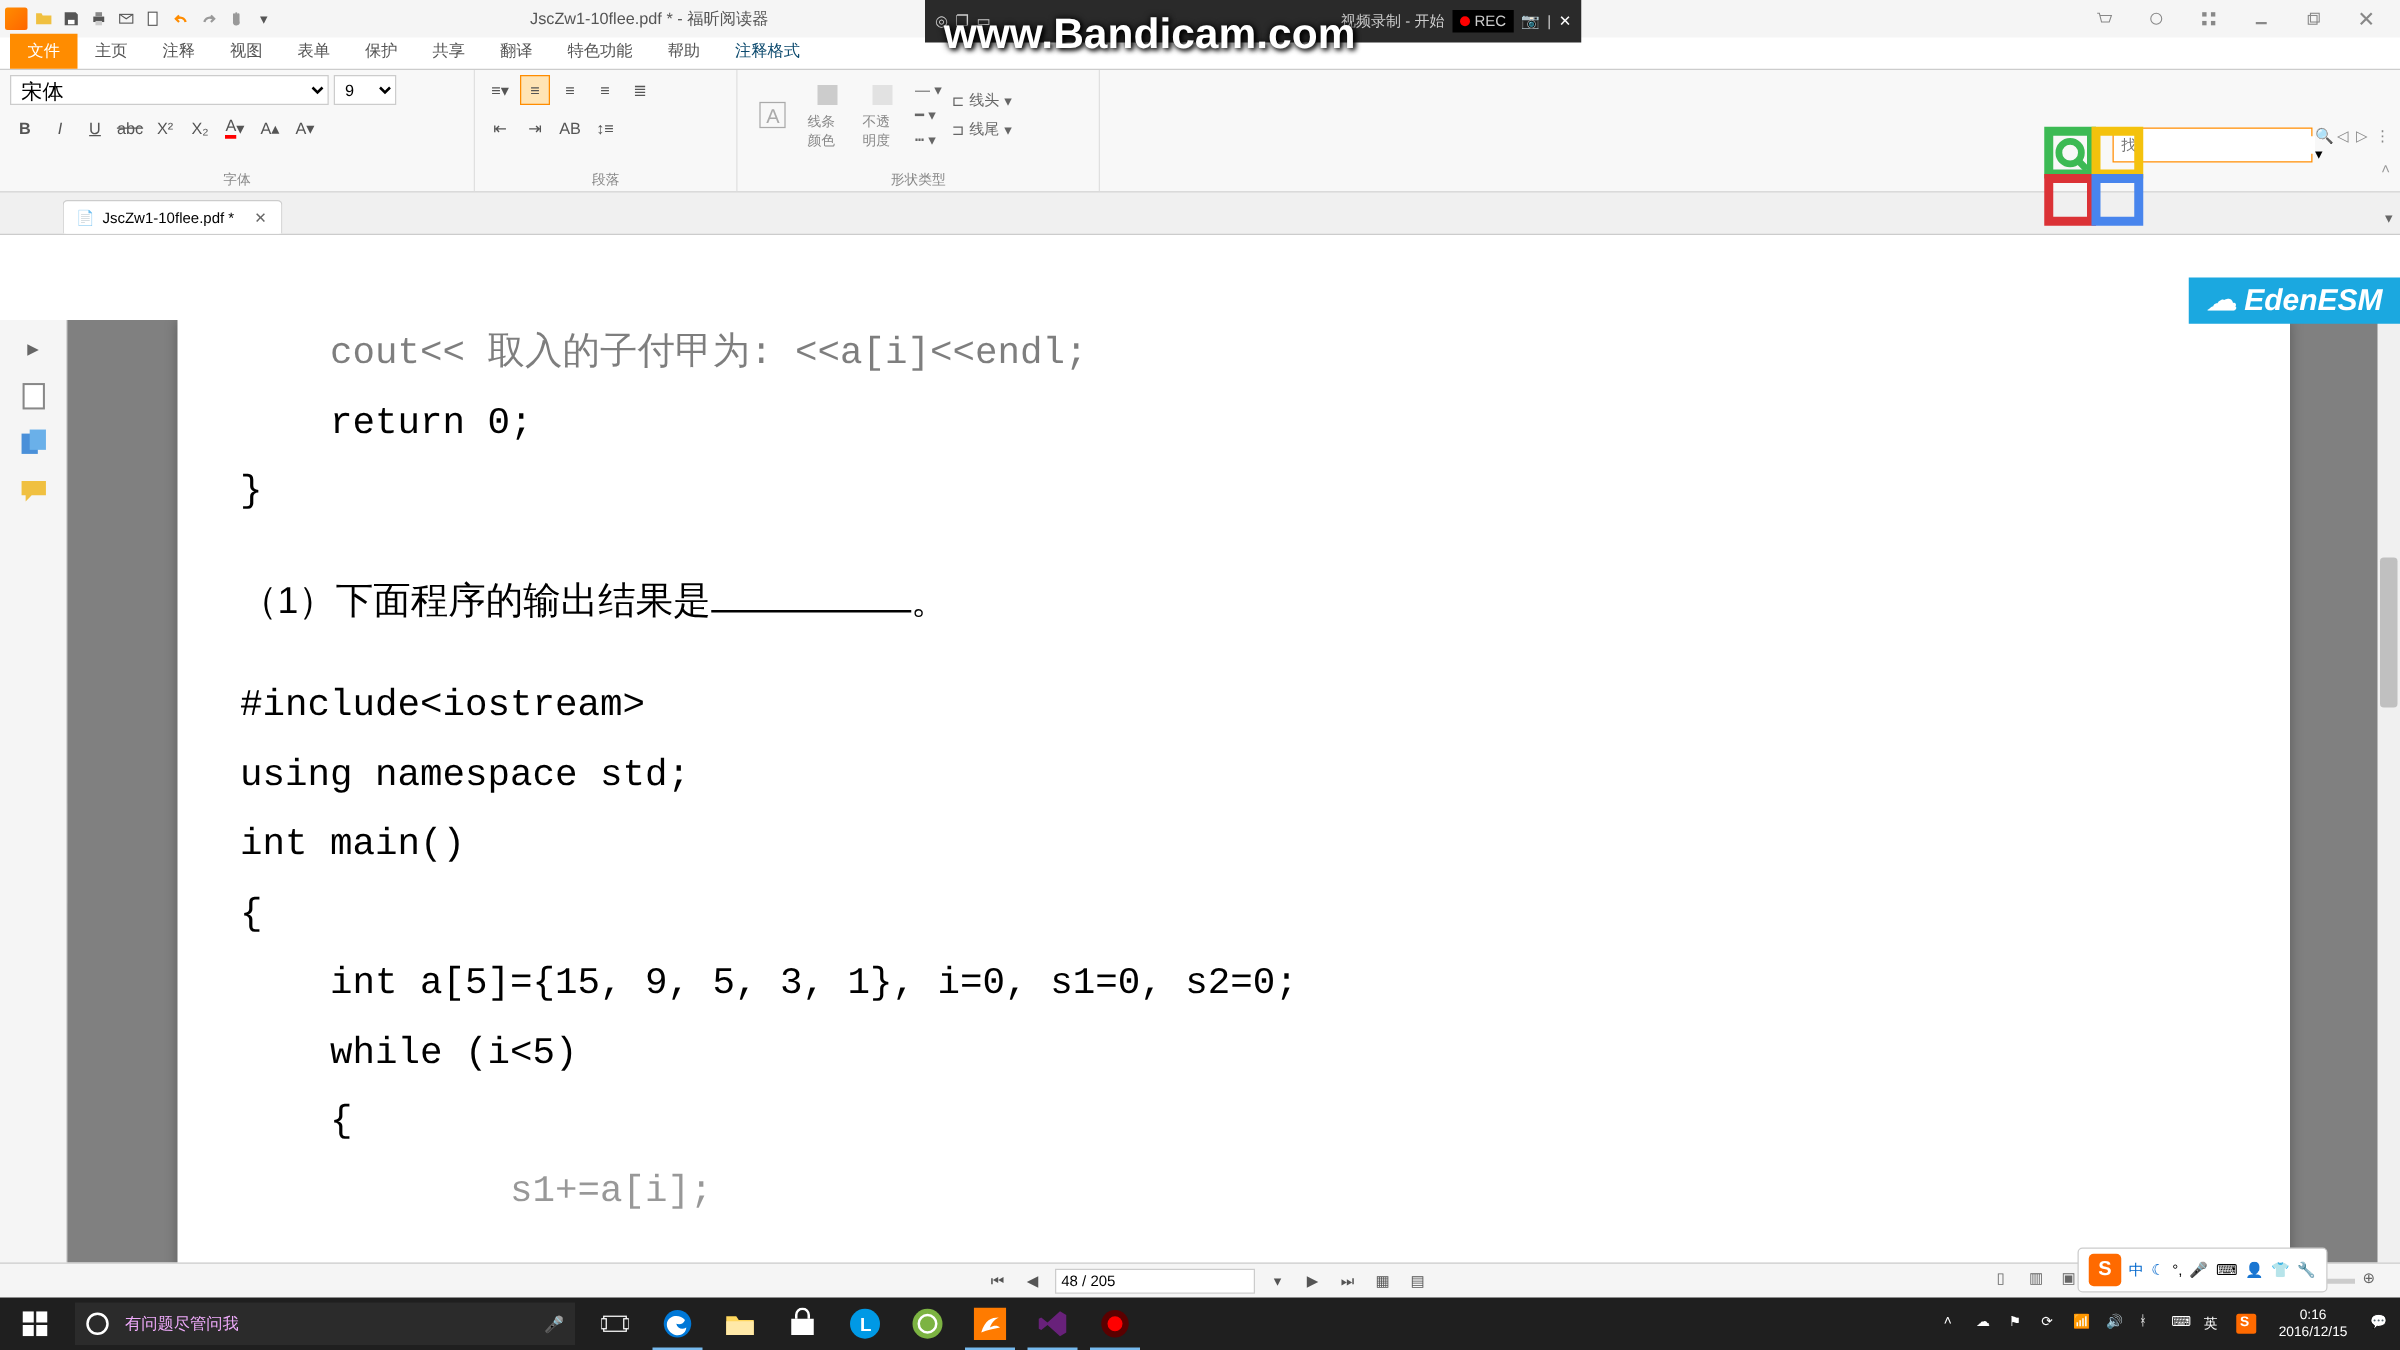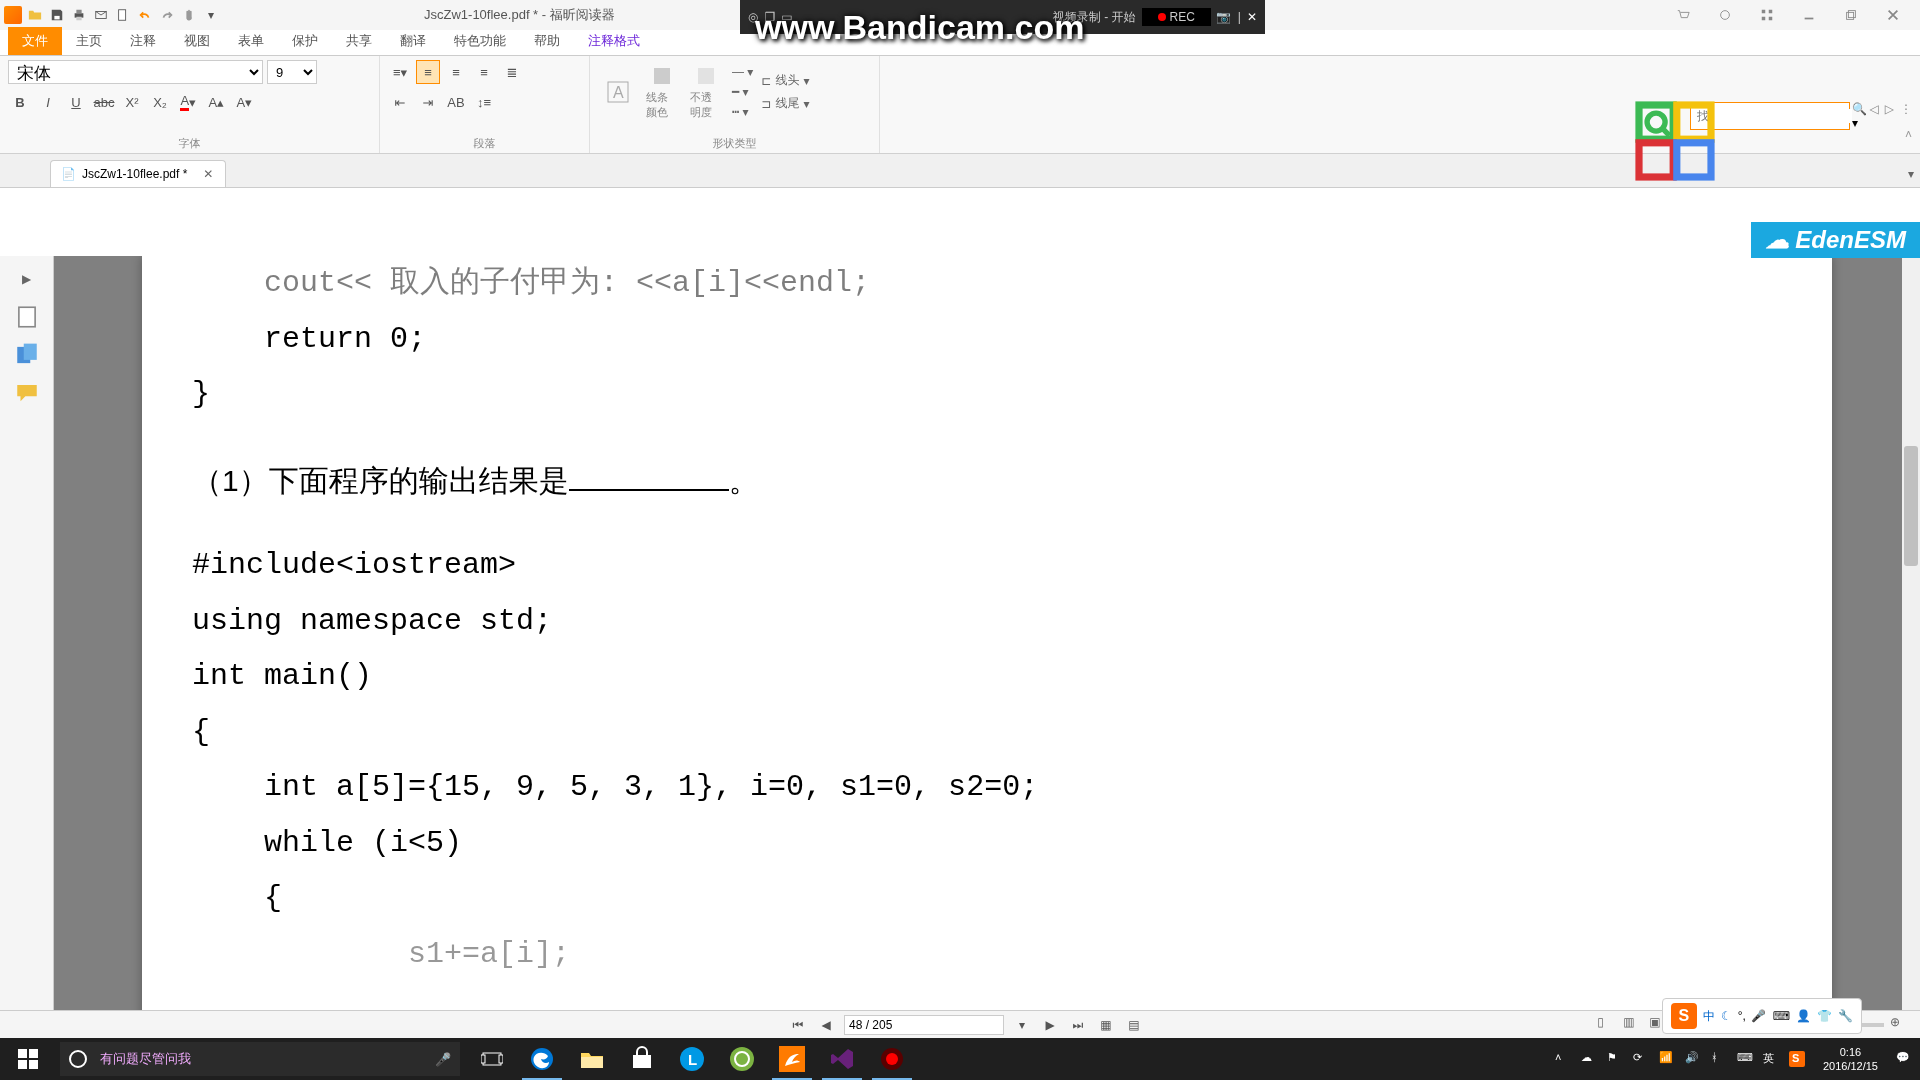--- a/index.html
+++ b/index.html
@@ -4,28 +4,28 @@
 <style>
 * { margin:0; padding:0; box-sizing:border-box; font-family:"Microsoft YaHei",SimSun,sans-serif; }
 body { width:1920px; height:1080px; background:#fff; overflow:hidden; position:relative; font-size:12px; }
 .titlebar { height:30px; background:#f5f5f5; display:flex; align-items:center; padding:0 4px; gap:4px; }
 .qat-btn { width:18px; height:18px; display:flex; align-items:center; justify-content:center; color:#555; }
 .qat-btn svg { width:14px; height:14px; }
 .foxit-icon { width:18px; height:18px; background:linear-gradient(135deg,#ff8c00,#ff6600); border-radius:2px; }
 .title-text { margin-left:200px; color:#555; font-size:13px; }
 .bandicam-bar { position:absolute; top:0; left:740px; width:525px; height:34px; background:#2a2a2a; display:flex; align-items:center; padding:0 8px; gap:6px; z-index:100; color:#ccc; font-size:12px; }
 .bandicam-url { position:absolute; top:8px; left:755px; font-size:34px; font-weight:bold; color:#fff; text-shadow:0 0 6px #000,2px 2px 4px #000; z-index:101; pointer-events:none; }
-.rec-btn { background:#000; padding:2px 16px; display:flex; align-items:center; gap:4px; }
+.rec-btn { background:#000; padding:2px 6px; display:flex; align-items:center; gap:4px; }
 .rec-dot { width:8px; height:8px; background:#f00; border-radius:50%; }
 .win-controls { position:absolute; top:0; right:0; display:flex; gap:28px; padding:8px 20px; }
 .win-btn { width:14px; height:14px; color:#666; }
 .ribbon-tabs { height:26px; display:flex; align-items:flex-end; padding-left:8px; border-bottom:1px solid #ccc; }
 .ribbon-tab { padding:5px 14px; font-size:13px; color:#555; cursor:pointer; }
 .ribbon-tab.active { background:#ff8c00; color:#fff; }
-.ribbon-tab.annotate { color:#6d28d9; }
+.ribbon-tab.annotate { color:#0c4a6e; }
 .ribbon { height:98px; background:#f8f8f8; border-bottom:1px solid #d0d0d0; display:flex; position:relative; }
 .ribbon-group { border-right:1px solid #e0e0e0; padding:4px 8px 0; display:flex; flex-direction:column; height:100%; }
 .ribbon-group-label { font-size:11px; color:#888; text-align:center; margin-top:auto; padding-bottom:2px; }
 .ribbon-row { display:flex; gap:4px; align-items:center; }
 .ribbon-col { display:flex; flex-direction:column; gap:2px; }
 .font-select { width:255px; height:24px; border:1px solid #ccc; background:#fff; padding:2px 4px; font-size:17px; }
 .size-select { width:50px; height:24px; border:1px solid #ccc; background:#fff; padding:2px 4px; font-size:13px; }
 .toolbtn { width:24px; height:24px; display:flex; align-items:center; justify-content:center; color:#555; font-size:13px; }
 .toolbtn.active { background:#ffe4b5; border:1px solid #ff8c00; }
 .big-btn { width:40px; display:flex; flex-direction:column; align-items:center; padding:4px; color:#888; font-size:11px; gap:2px; }

